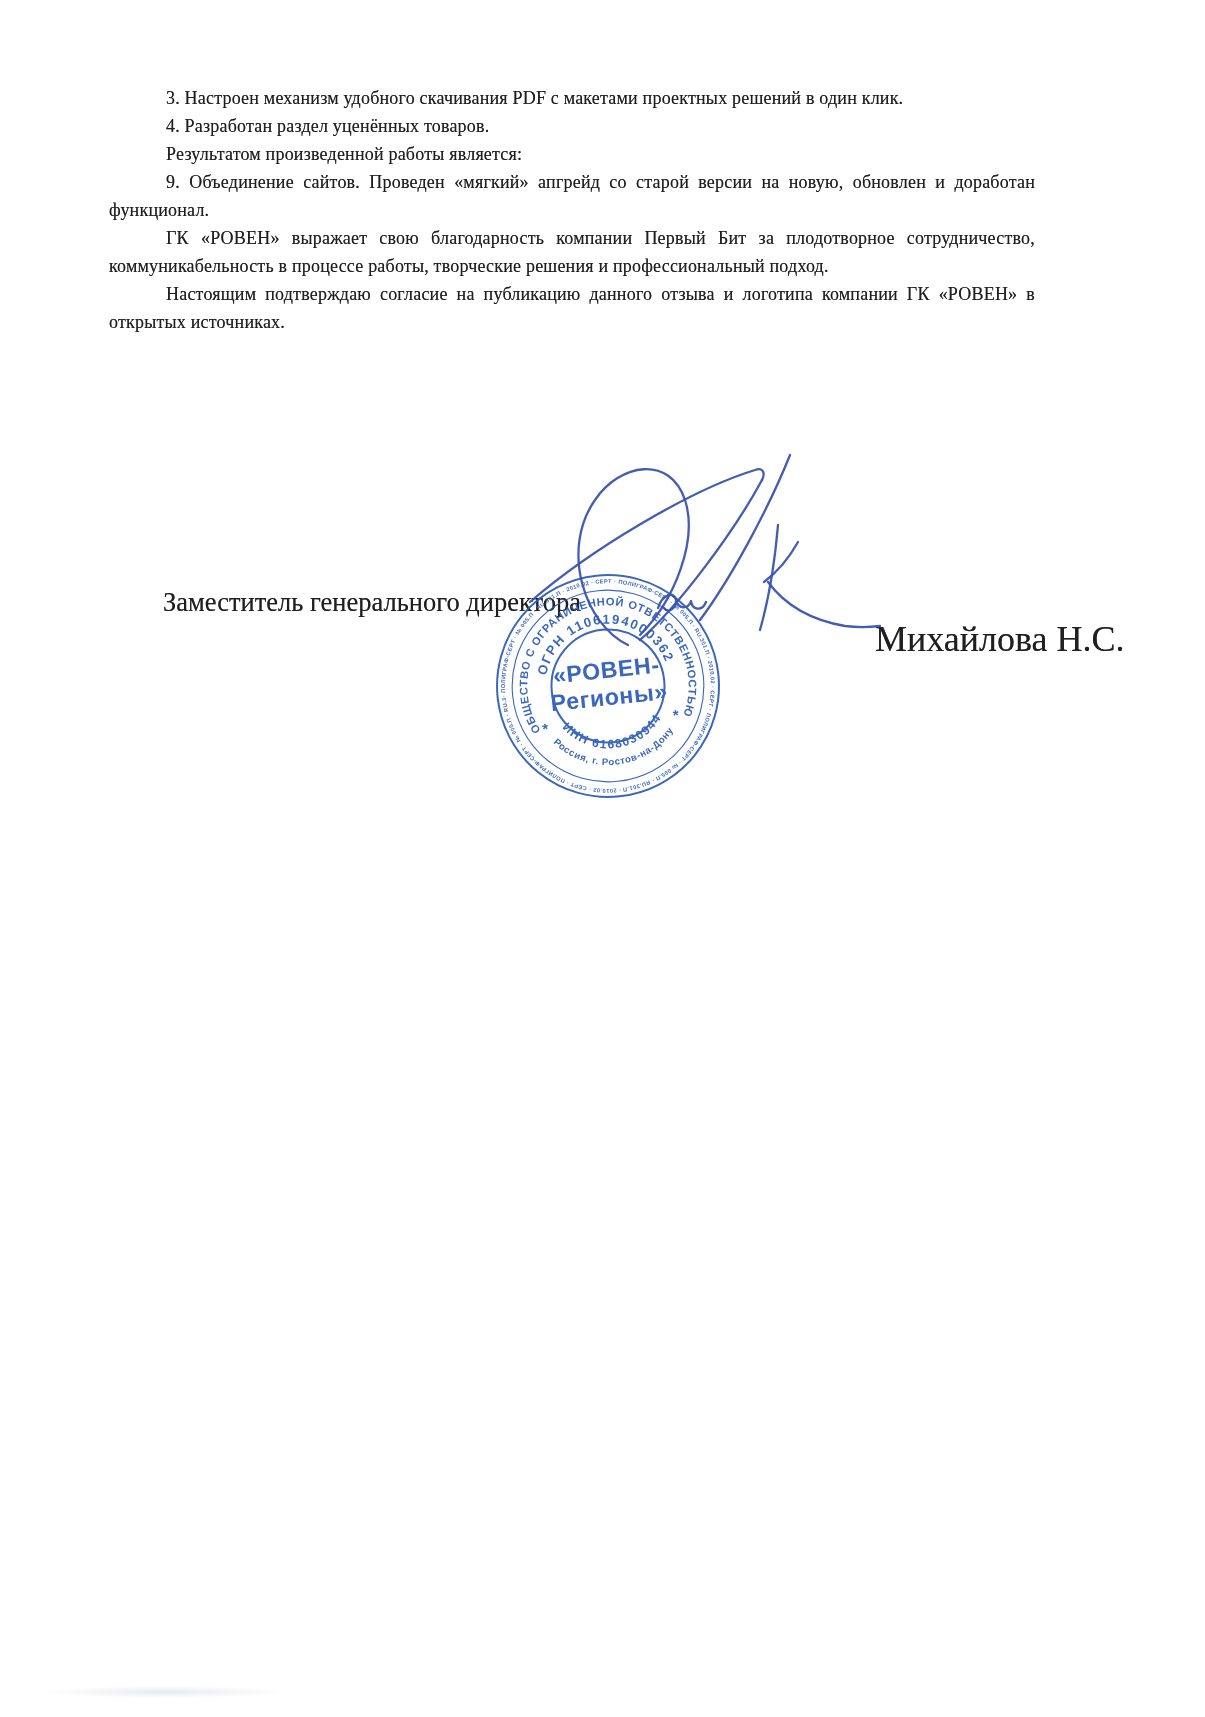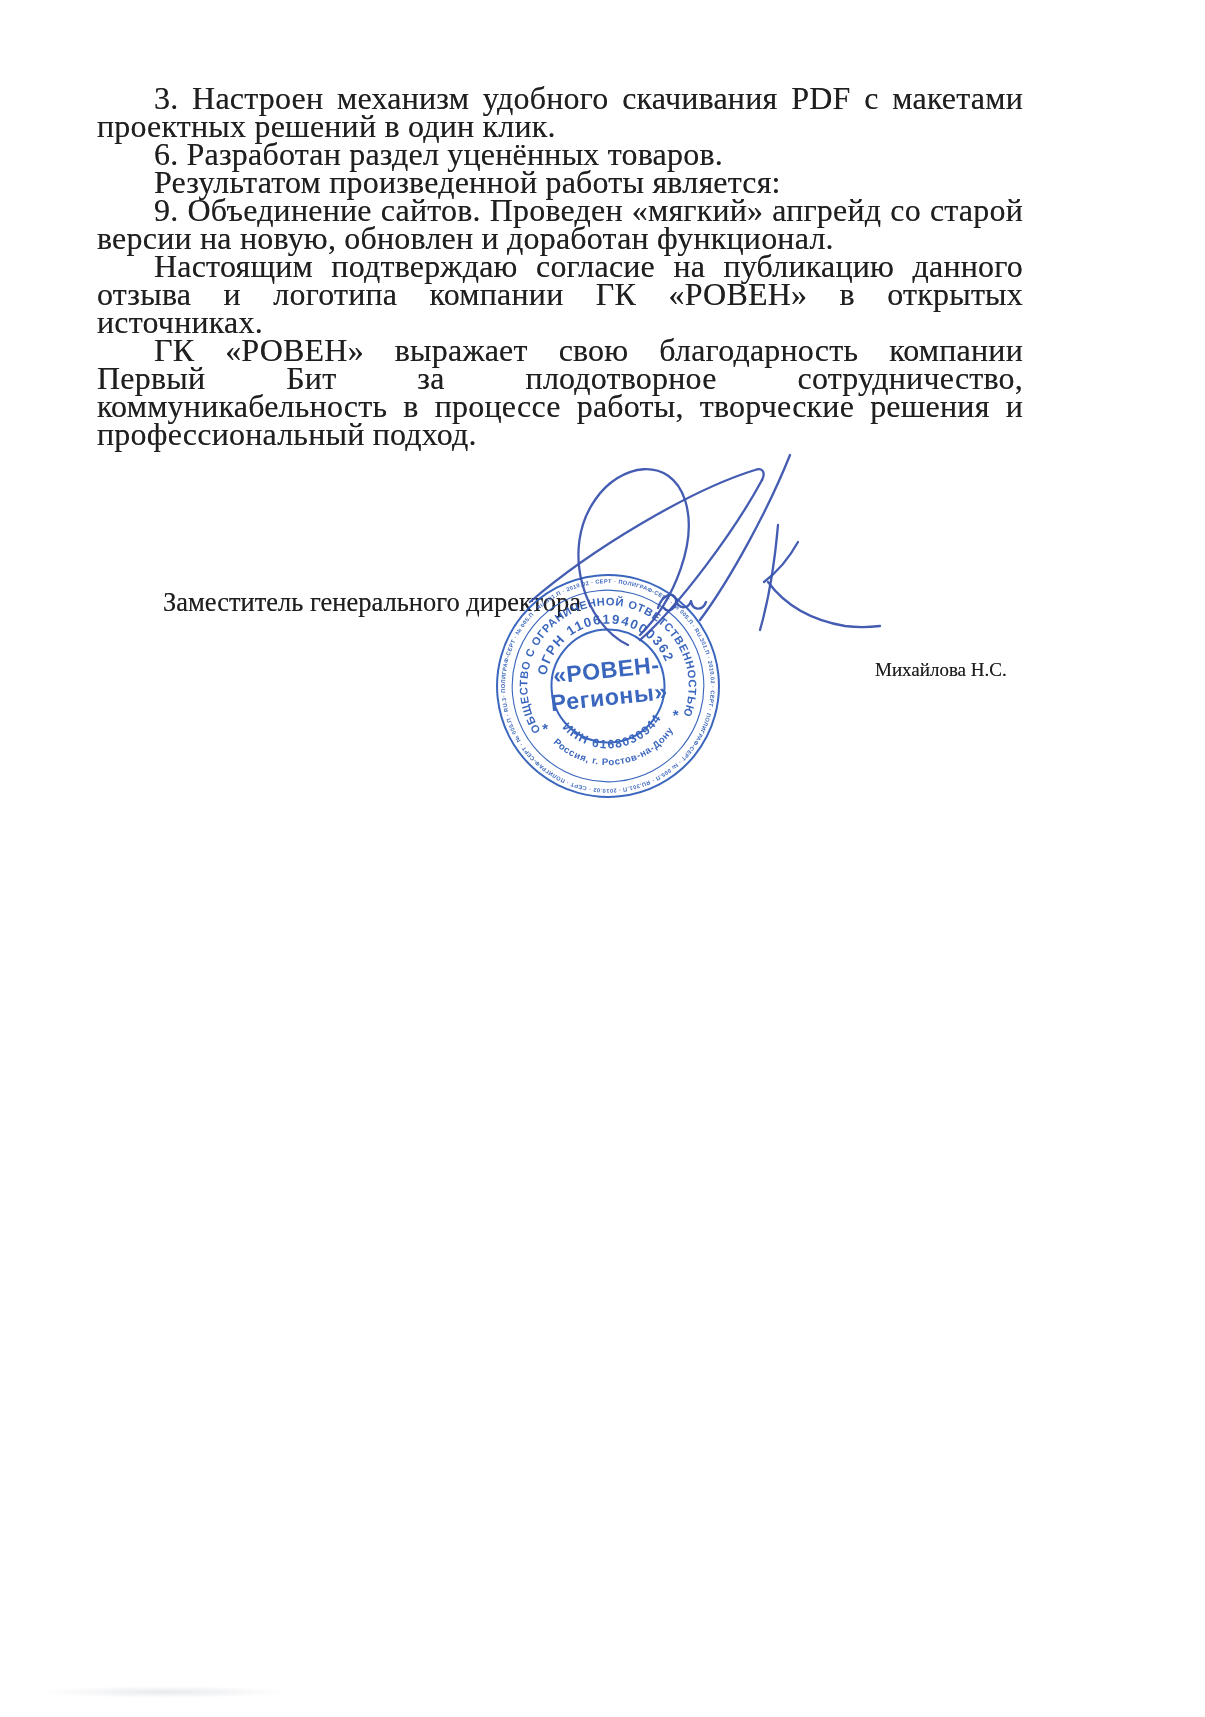--- a/index.html
+++ b/index.html
@@ -14,37 +14,37 @@
     width:1205px;height:1717px;
     margin:0 auto;
     background:#ffffff;
     overflow:hidden;
     font-family:"Liberation Serif", serif;
     color:var(--ink);
   }
   
   .content{
     position:absolute;
-    left:97px;top:84px;width:926px;
-    font-size:32px;line-height:28px;
+    left:109px;top:84px;width:926px;
+    font-size:18px;line-height:28px;
     text-align:justify;
     letter-spacing:0.2px;
     font-family:Liberation Serif, serif;
   }
   .content p{margin:0;text-indent:57px;text-shadow:0 0 .5px rgba(0,0,0,.55);}
   
   .sig-block{
     position:absolute;left:163px;top:586px;
     font-size:26.5px;line-height:32px;
     text-shadow:0 0 .5px rgba(0,0,0,.55);
     white-space:nowrap;
   }
   .sig-name{
-    position:absolute;left:875px;top:659px;
-    font-size:19px;
+    position:absolute;left:875px;top:618px;
+    font-size:36px;
     text-shadow:0 0 .5px rgba(0,0,0,.55);
     white-space:nowrap;
     font-family:Liberation Serif, serif;
   }
   
   .signature{
     position:absolute;left:500px;top:430px;width:400px;height:225px;
     z-index:3;
   }
   .signature path{
@@ -76,25 +76,25 @@
     border-radius:50%;
   }
 </style>
 </head>
 <body>
 
 <div class="page">
 
   <div class="content">
     <p>3. Настроен механизм удобного скачивания PDF с макетами проектных решений в один клик.</p>
-    <p>6. Разработан раздел уценённых товаров.</p>
+    <p>4. Разработан раздел уценённых товаров.</p>
     <p>Результатом произведенной работы является:</p>
     <p>9. Объединение сайтов. Проведен «мягкий» апгрейд со старой версии на новую, обновлен и доработан функционал.</p>
+    <p>ГК «РОВЕН» выражает свою благодарность компании Первый Бит за плодотворное сотрудничество, коммуникабельность в процессе работы, творческие решения и профессиональный подход.</p>
     <p>Настоящим подтверждаю согласие на публикацию данного отзыва и логотипа компании ГК «РОВЕН» в открытых источниках.</p>
-    <p>ГК «РОВЕН» выражает свою благодарность компании Первый Бит за плодотворное сотрудничество, коммуникабельность в процессе работы, творческие решения и профессиональный подход.</p>
   </div>
 
   <div class="sig-block">
     <div>Заместитель генерального директора</div>
   </div>
 
   <div class="sig-name">Михайлова Н.С.</div>
 
   <svg class="stamp" viewBox="0 0 230 230" aria-hidden="true">
     <defs>

